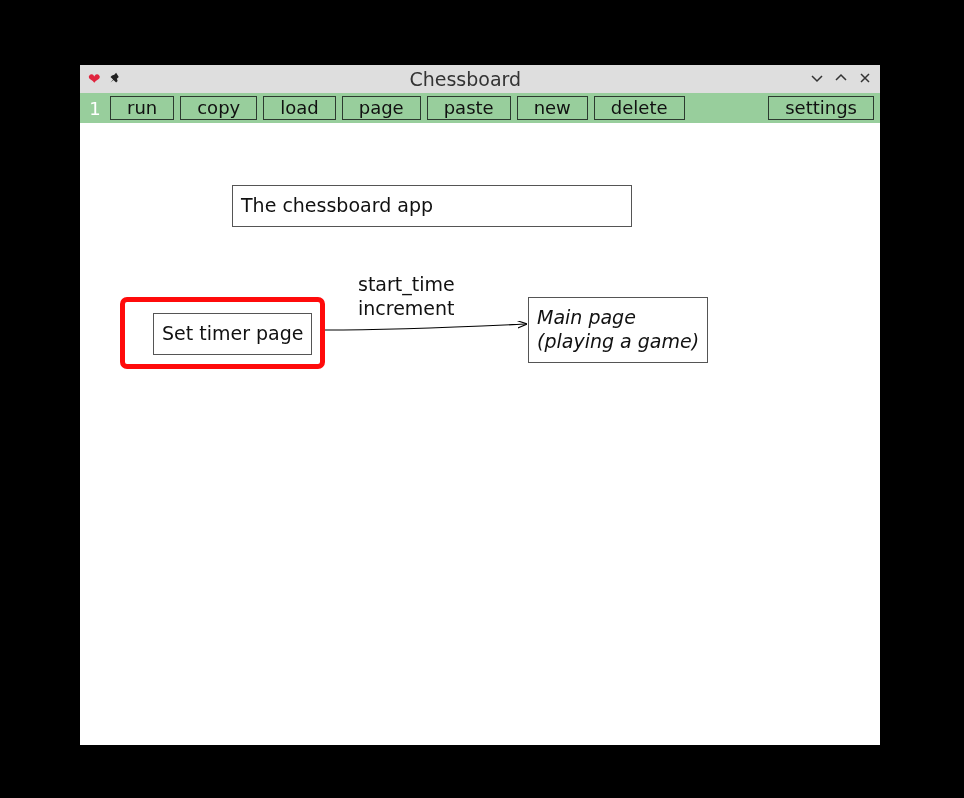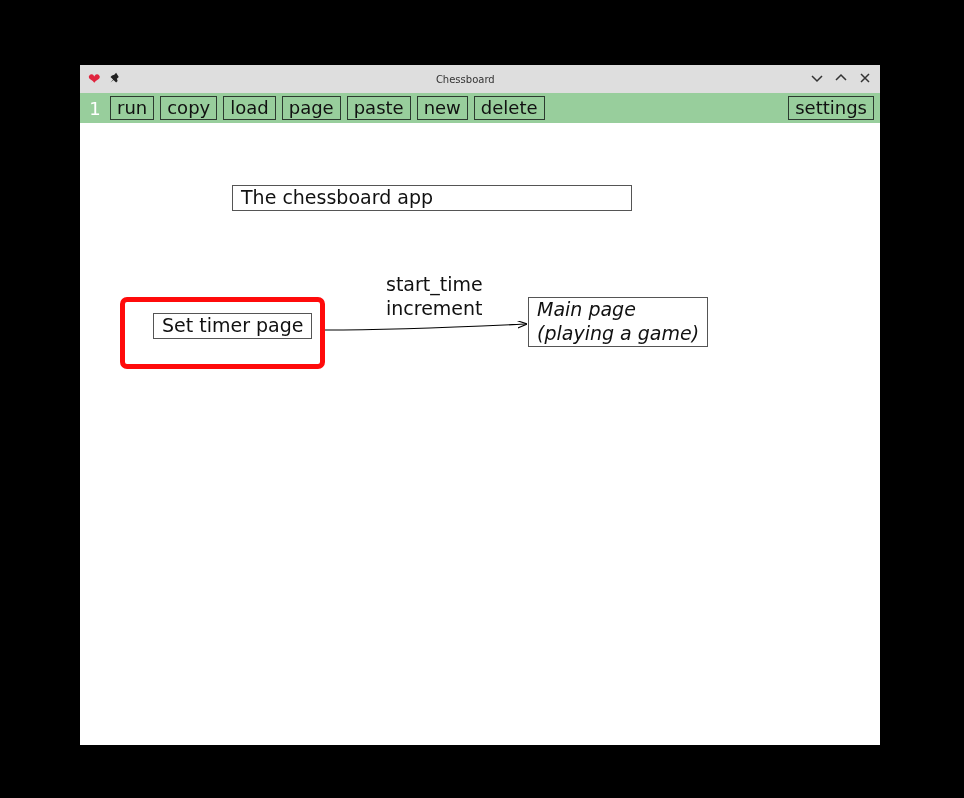--- a/index.html
+++ b/index.html
@@ -31,21 +31,21 @@
       color: #333;
     }
     .titlebar-left {
       display: flex;
       align-items: center;
       gap: 8px;
     }
     .titlebar-title {
       flex: 1;
       text-align: center;
-      font-size: 10px;
+      font-size: 19px;
       color: #333;
     }
     .titlebar-right {
       display: flex;
       align-items: center;
       gap: 10px;
       color: #333;
     }
     .heart-icon { color: #e0243e; font-size: 15px; line-height:1; }
     .pin-icon { font-size: 14px; color: #222; line-height:1; }
@@ -59,39 +59,39 @@
       gap: 6px;
       font-size: 18px;
     }
     .toolbar-index {
       color: #fff;
       width: 18px;
       text-align: center;
     }
     .toolbar-btn {
       border: 1.5px solid #2c3a2f;
-      padding: 0px 6px;
+      padding: 0px 16px;
       font-size: 18px;
       color: #111;
       background: transparent;
       cursor: pointer;
       line-height: 1.2;
     }
     .toolbar-spacer { flex: 1; }
     .canvas {
       flex: 1;
       position: relative;
       background: #fff;
       overflow: hidden;
     }
     .box {
       position: absolute;
       border: 1.5px solid #555;
       background: #fff;
-      padding: 0 8px;
+      padding: 8px 8px;
       font-size: 19px;
       color: #111;
       line-height: 1.25;
       white-space: pre;
     }
     .selected-outline {
       position: absolute;
       border: 5px solid #ff0b0b;
       border-radius: 7px;
       background: transparent;
@@ -161,21 +161,21 @@
 
     <div class="box" style="left:152px; top:62px; width:400px;">The chessboard app</div>
 
     <div class="selected-outline" style="left:40px; top:174px; width:205px; height:72px;"></div>
 
     <div class="box" style="left:53px; top:190px;margin-left:20px;">Set timer page</div>
 
     <div class="box" style="left:448px; top:174px;font-style:italic;">Main page
 (playing a game)</div>
 
-    <div class="edge-label" style="left:278px; top:150px;margin-left:28px;">start_time
+    <div class="edge-label" style="left:278px; top:150px;">start_time
 increment</div>
 
     <svg class="edges">
       <defs>
         <marker id="arrowhead" markerWidth="8" markerHeight="8" refX="7" refY="3" orient="auto">
           <path d="M0,0 L8,3 L0,6" fill="none" stroke="#000" stroke-width="1"></path>
         </marker>
       </defs>
       <path d="M245,207 C320,207 380,204 446,201" stroke="#000" stroke-width="1.2" fill="none" marker-end="url(#arrowhead)"></path>
     </svg>

